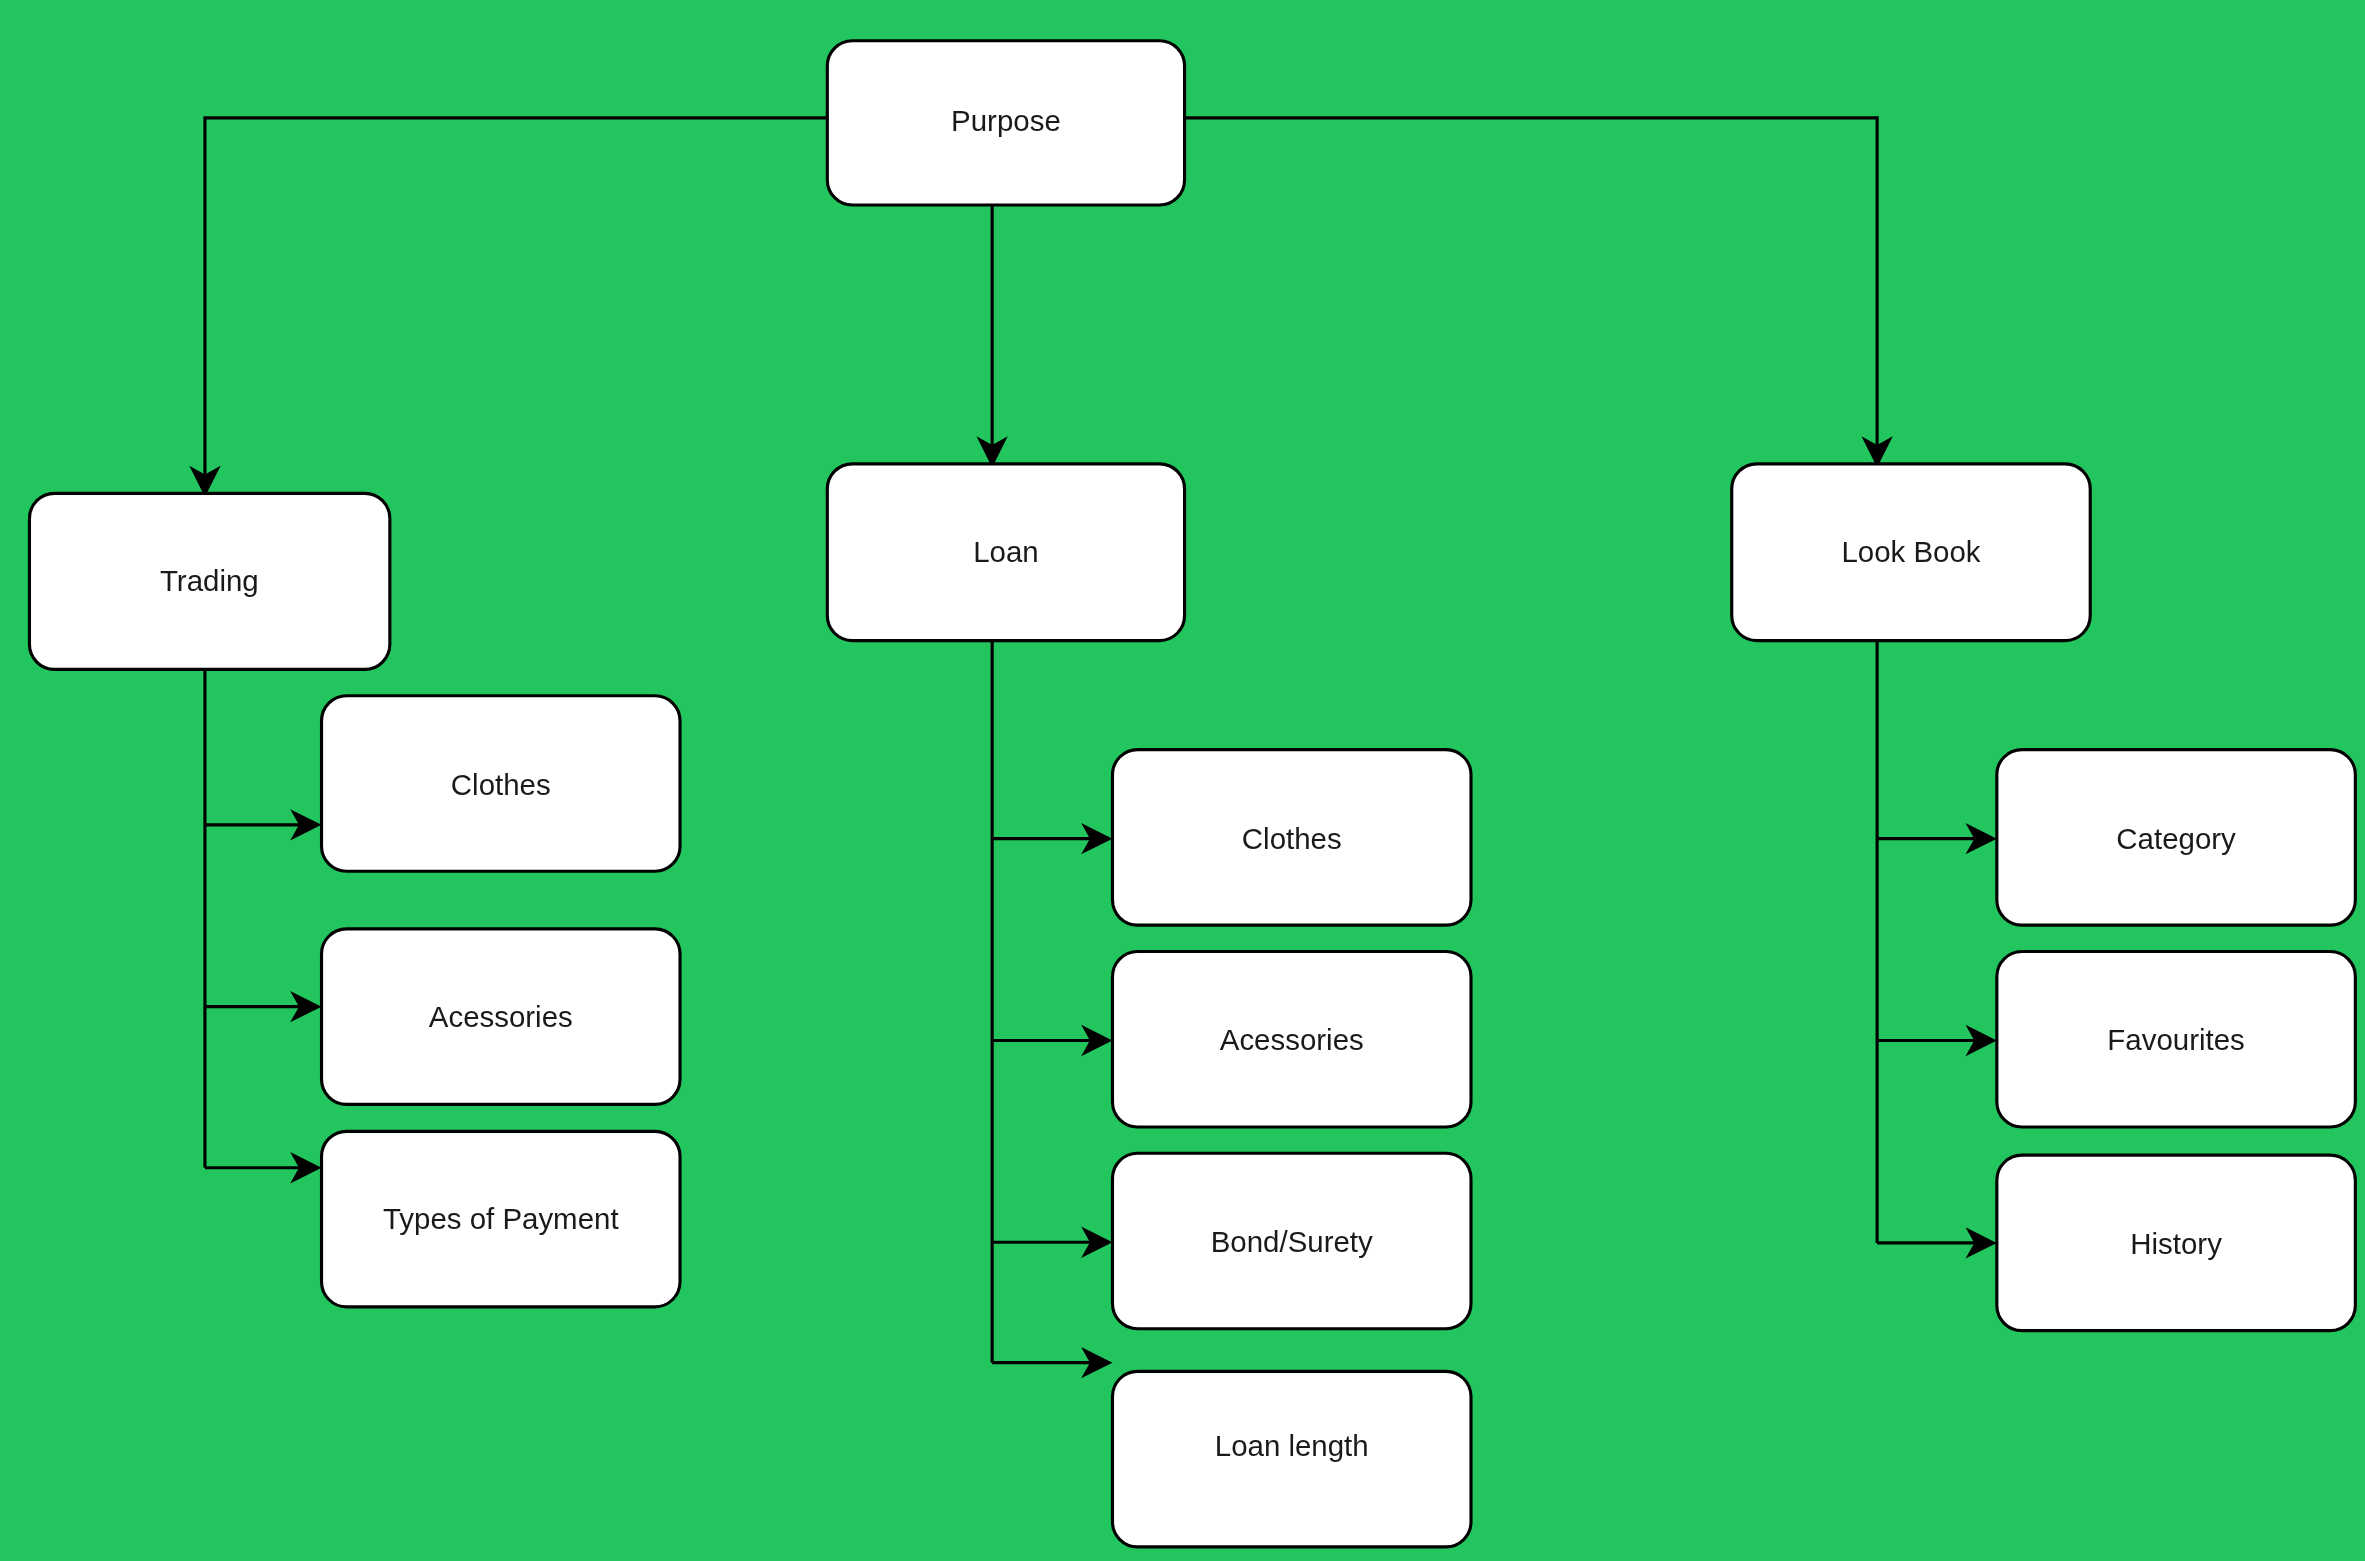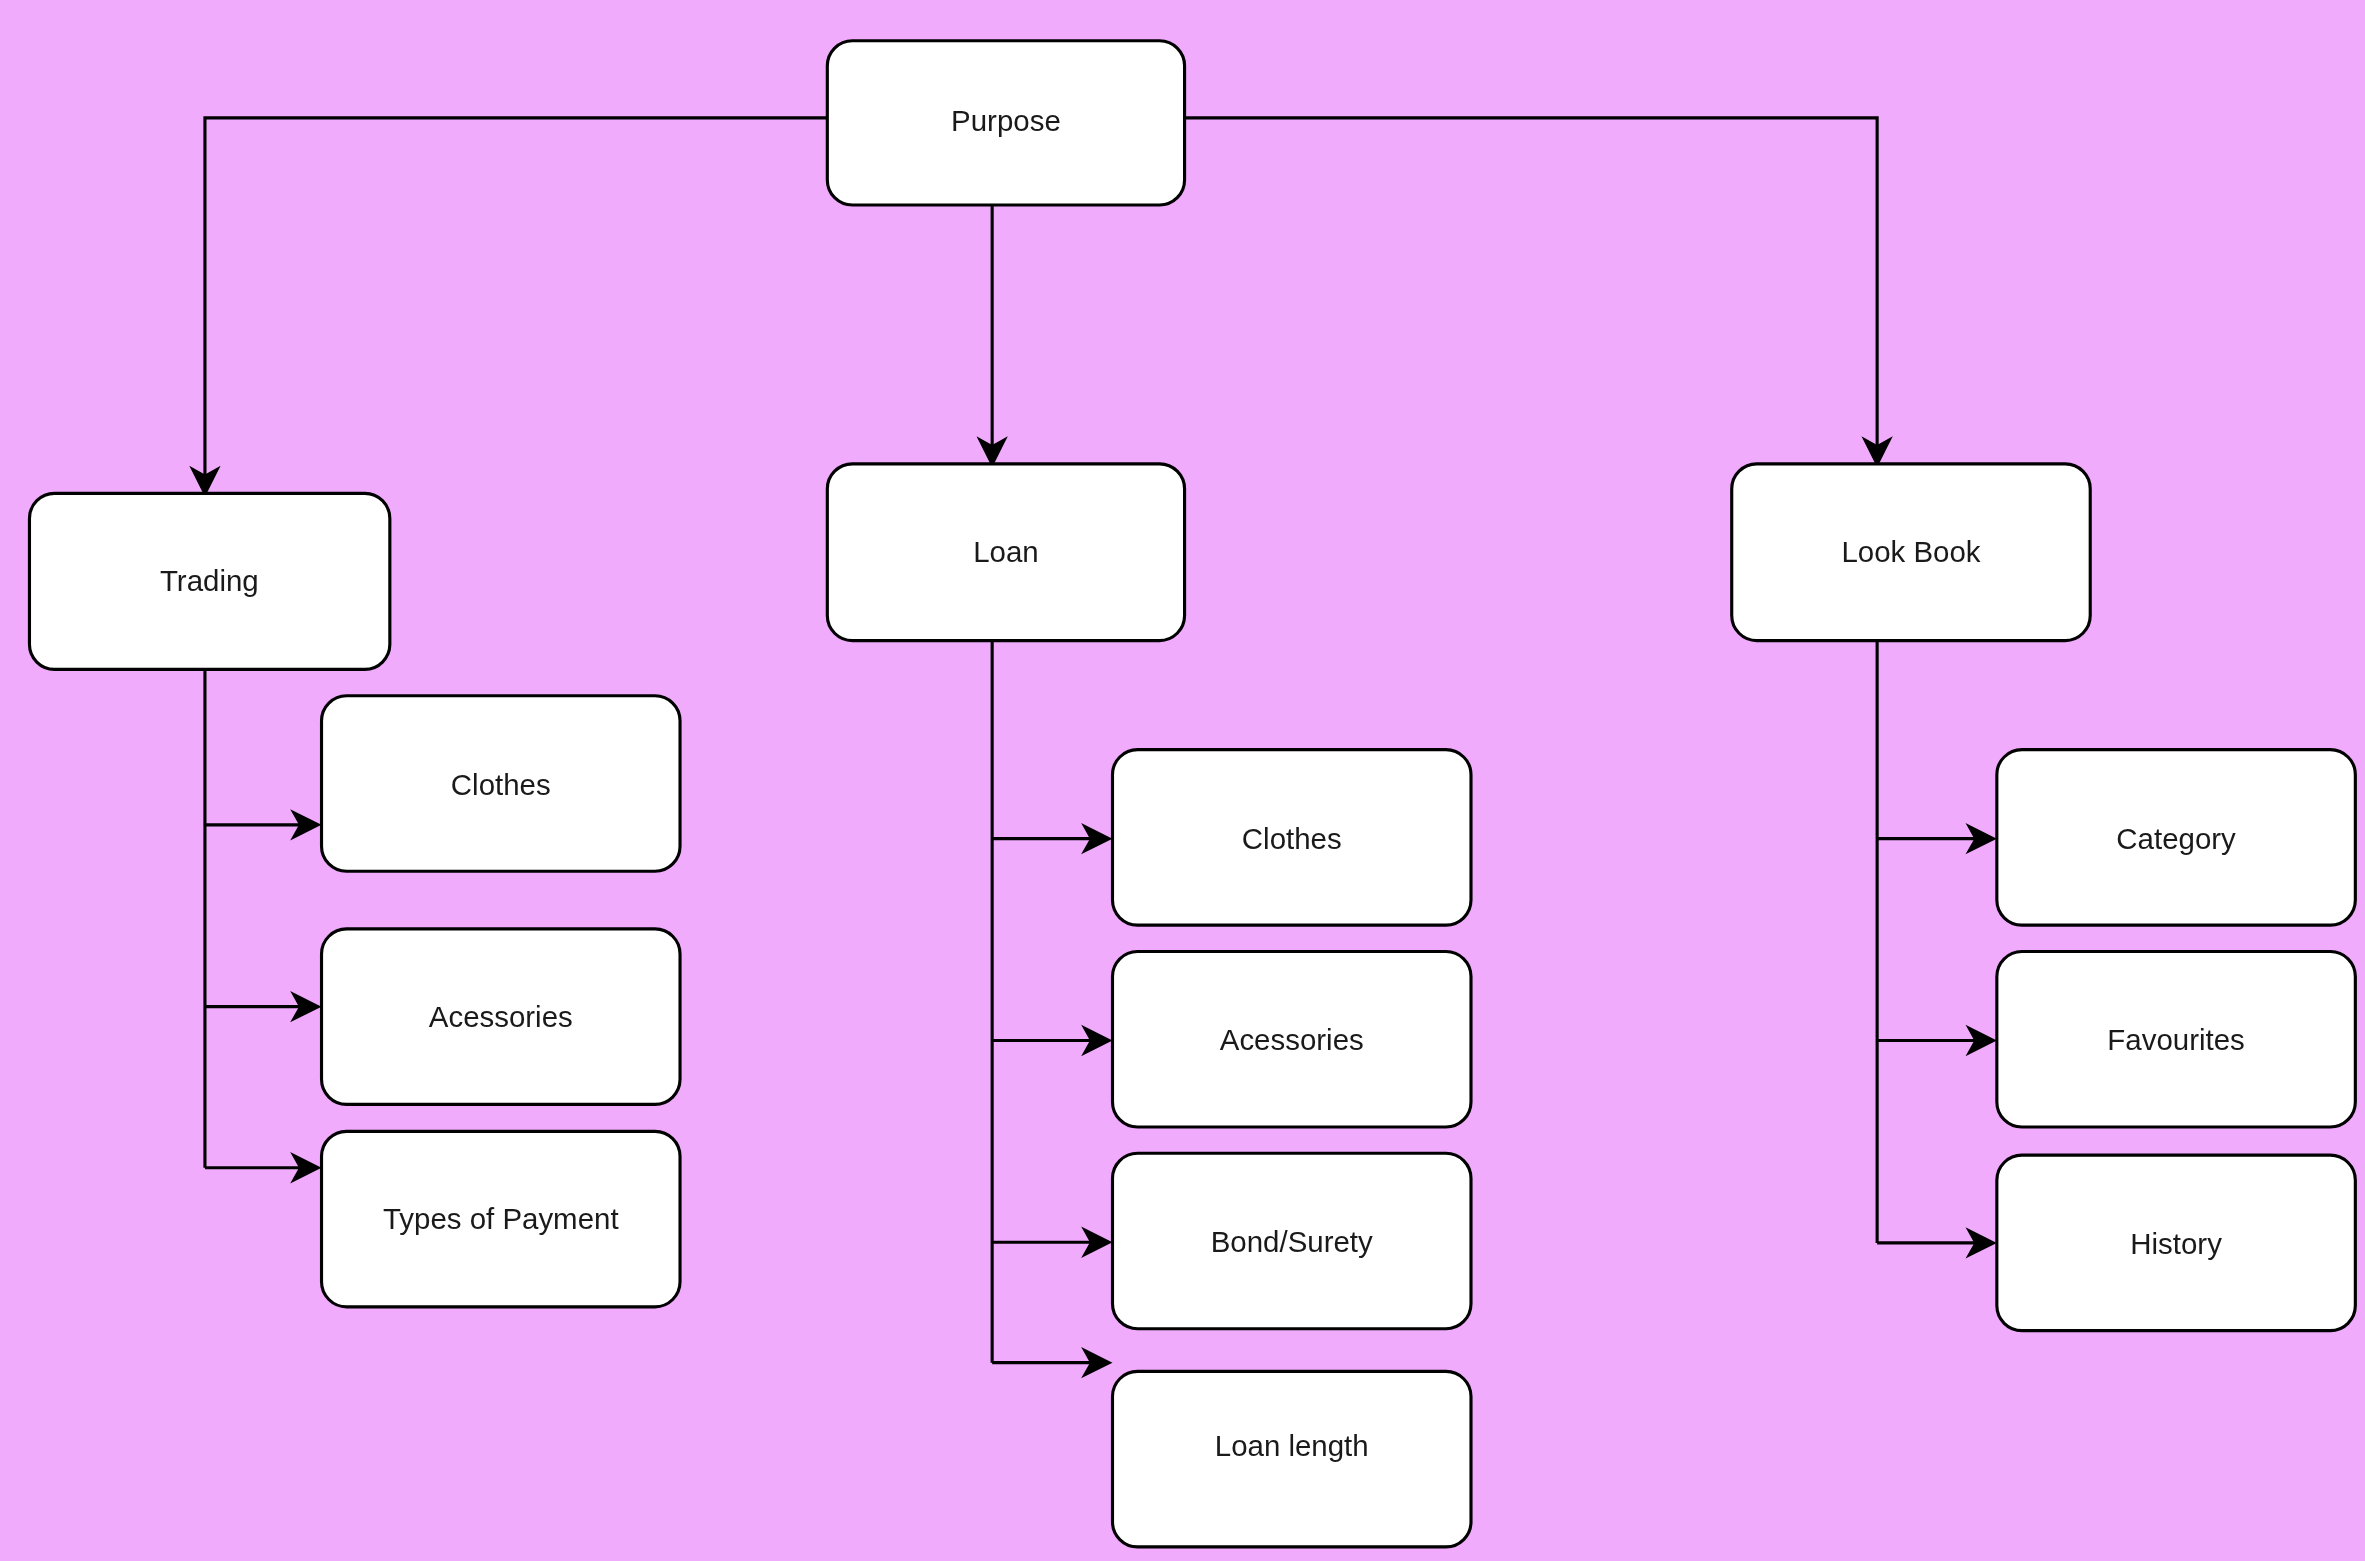--- a/index.html
+++ b/index.html
@@ -2,21 +2,21 @@
 <html style="font-size:10px"><head>
 <meta charset="utf-8">
 <title>Purpose Flowchart</title>
 <style>
   html,body{margin:0;padding:0;background:#ffffff;}
   body{
     width:2366px;height:1562px;
     font-family:"Liberation Sans","DejaVu Sans",sans-serif;
     overflow:hidden;
   }
-  #diagram-root{position:relative;width:2366px;height:1562px;background:#f0abfc;}
+  #diagram-root{position:relative;width:2366px;height:1562px;background:#22c55e;}
   svg#flow{display:block;width:2366px;height:1562px;}
   .node-rect{fill:#ffffff;stroke:#000000;stroke-width:5;}
   .node-label{
     font-family:"Liberation Sans","DejaVu Sans",sans-serif;
     font-size:47px;fill:#1a1a1a;
     text-anchor:middle;dominant-baseline:middle;
     white-space:pre;
   }
   .edge{fill:none;stroke:#000000;stroke-width:5;stroke-linecap:butt;stroke-linejoin:miter;}
   .arrowhead{fill:#000000;stroke:none;}

